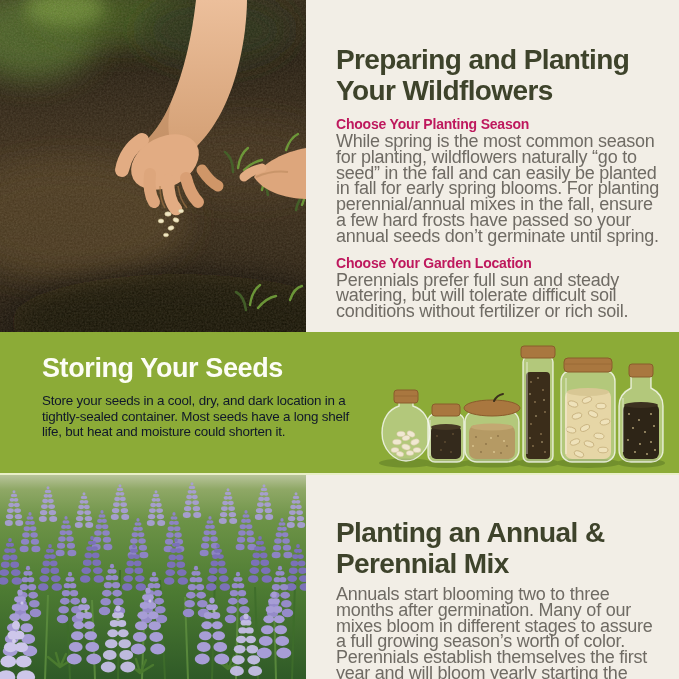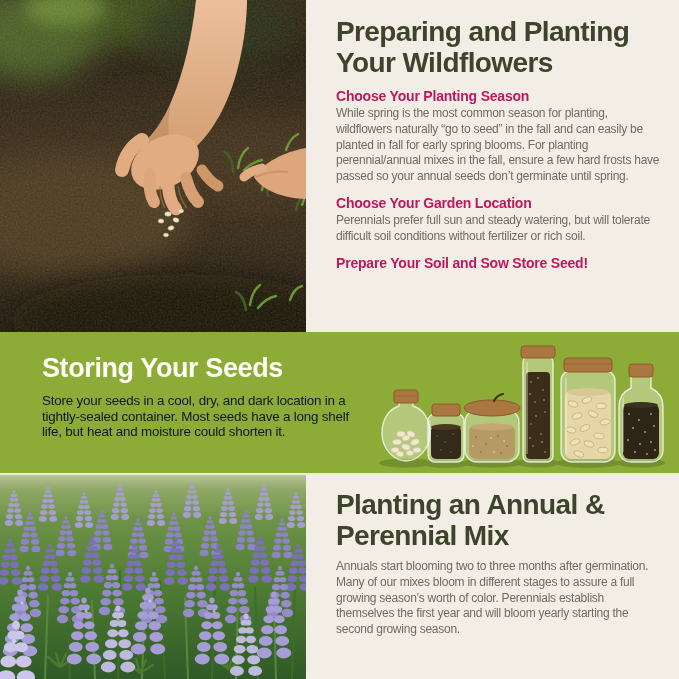--- a/index.html
+++ b/index.html
@@ -8,28 +8,28 @@
     background:#f2eee6;font-family:"Liberation Sans",sans-serif;
     -webkit-font-smoothing:antialiased;
   }
   svg{display:block}
 
   
   .row{position:absolute;left:0;width:679px;display:flex;}
   .row.top{top:0;height:332px;}
   .row.bottom{top:475px;height:204px;}
   .photo{flex:0 0 306px;width:306px;overflow:hidden;}
-  .textcol{flex:1;padding:16px 16px 16px 30px;}
+  .textcol{flex:1;padding:16px 16px 16px 30px;margin-top:28px;}
 
   
   .sec-title{margin:0;font-weight:700;color:#3e432b;font-size:28px;line-height:31px;letter-spacing:-0.6px;}
   .sec-title .tl{display:block;}
   .item{margin-top:10px;}
   .item h2{margin:0 0 1px;font-size:14px;line-height:17px;font-weight:700;color:#be185d;letter-spacing:-0.2px;}
-  .body-text{margin:0;font-size:12px;line-height:15.8px;color:#6f6b64;letter-spacing:-0.25px;max-width:330px;}
+  .body-text{margin:0;font-size:18px;line-height:15.8px;color:#6f6b64;letter-spacing:-0.25px;max-width:330px;}
   .row.bottom .textcol{padding-top:14px;}
   .row.bottom .body-text{margin-top:8px;}
 
   
   .band{position:absolute;top:332px;left:0;width:679px;height:141px;background:#8cab37;}
   .band-edge{position:absolute;top:473px;left:0;width:679px;height:2px;background:#e9efc8;}
   .band-inner{position:absolute;left:42px;top:20px;width:335px;}
   .band-title{margin:0;font-size:27px;line-height:32px;font-weight:700;color:#fdfdf6;letter-spacing:-0.4px;}
   .band-body{margin:9px 0 0;font-size:13.4px;line-height:15.6px;color:#0f172a;letter-spacing:-0.2px;width:328px;}
   .jars{position:absolute;right:6px;bottom:5px;width:300px;height:126px;}

